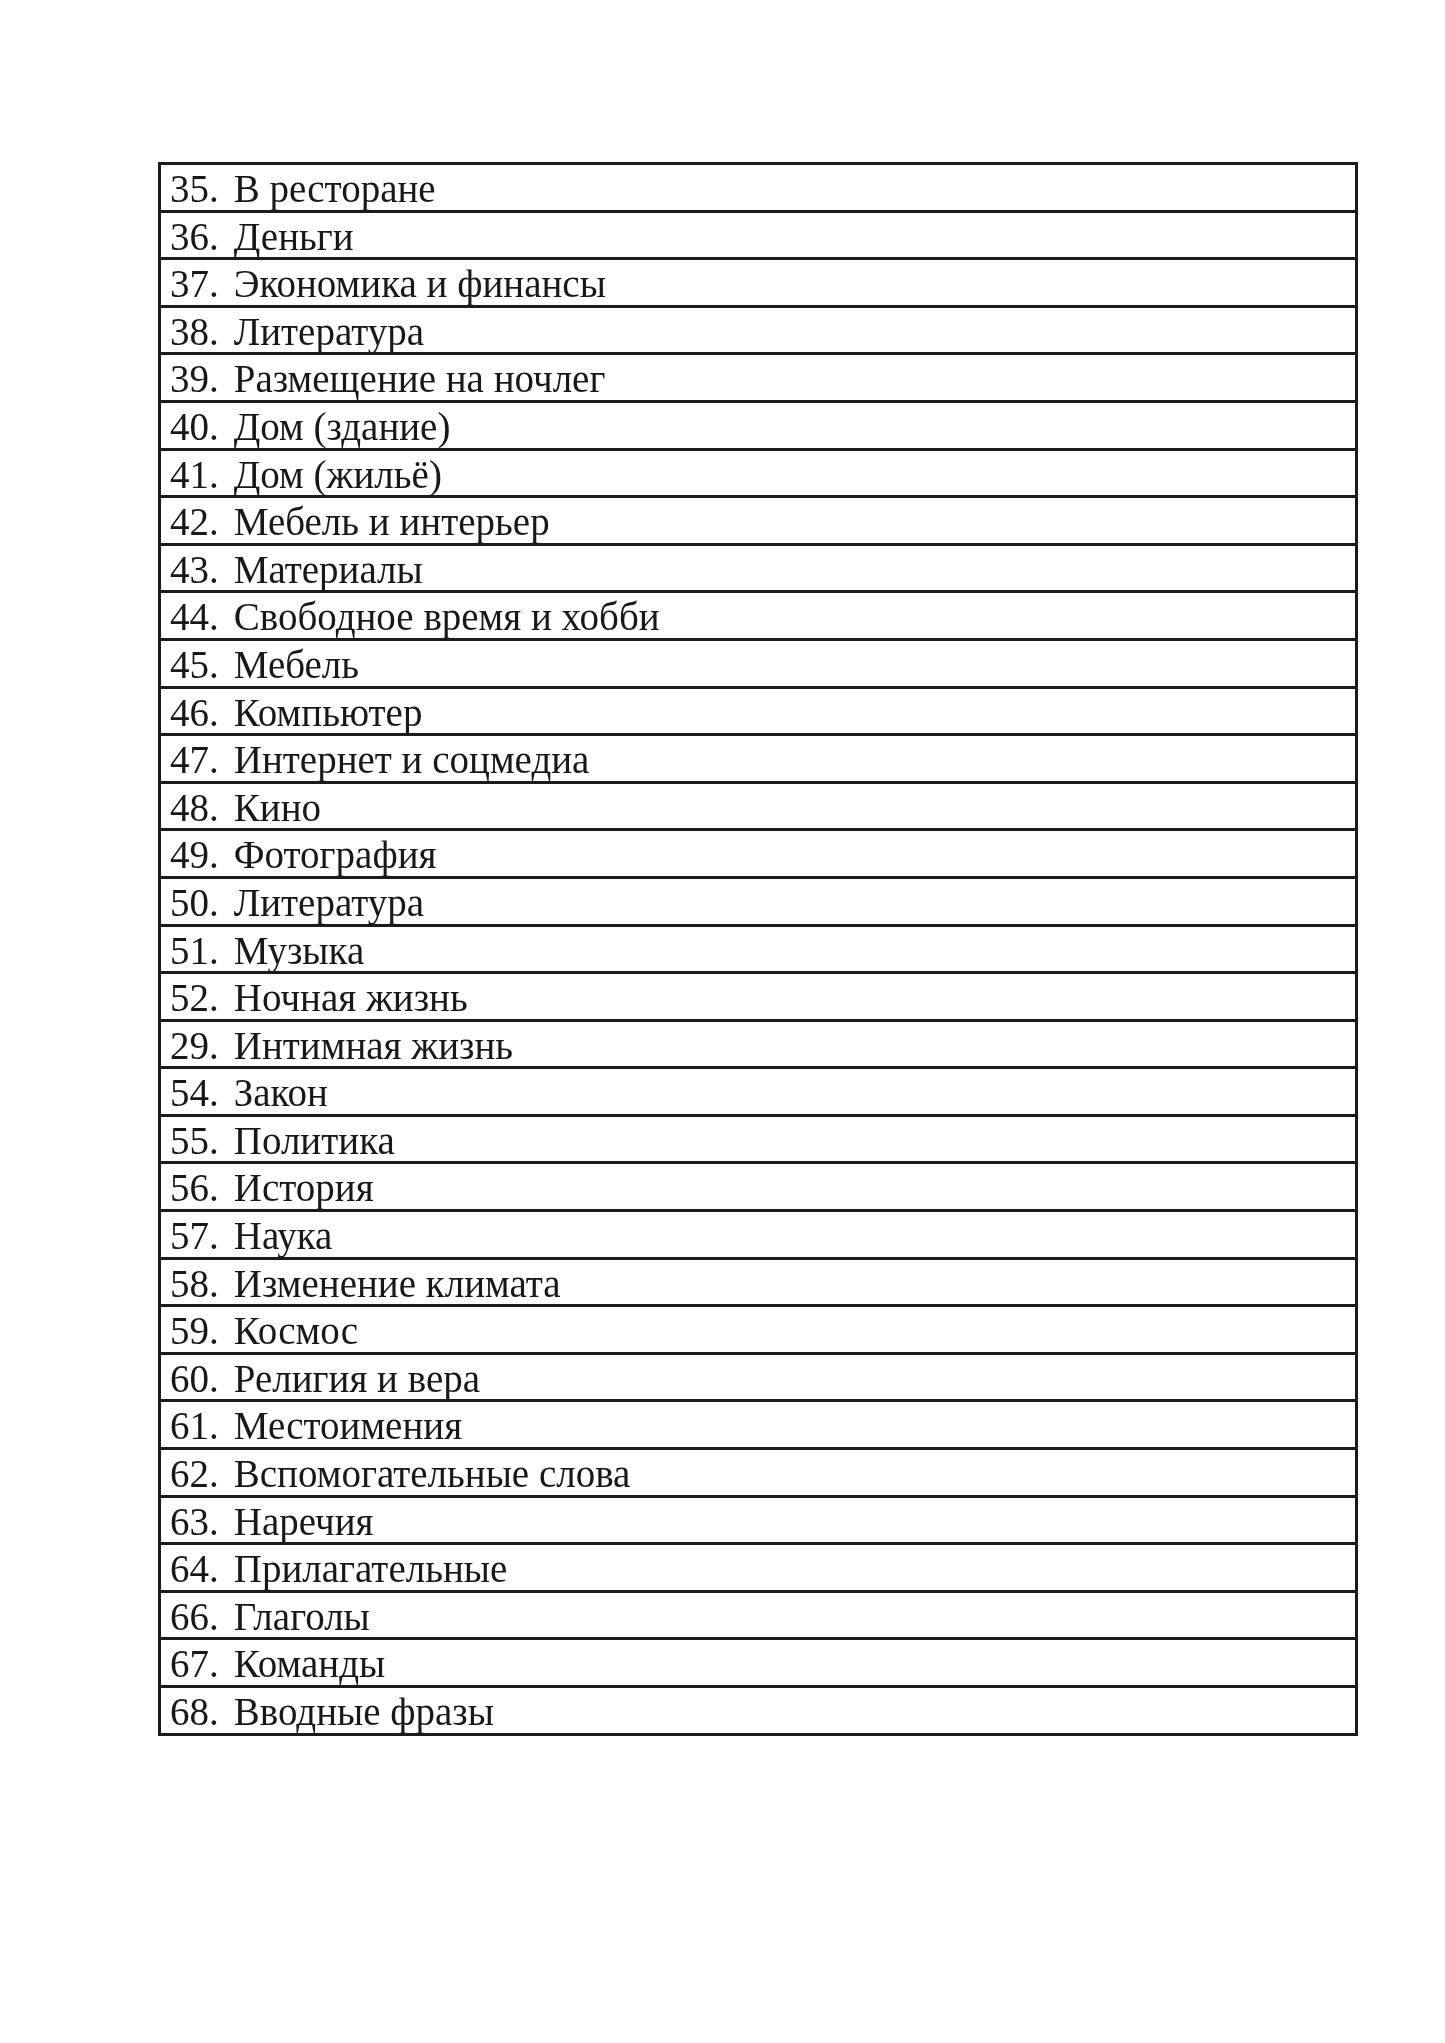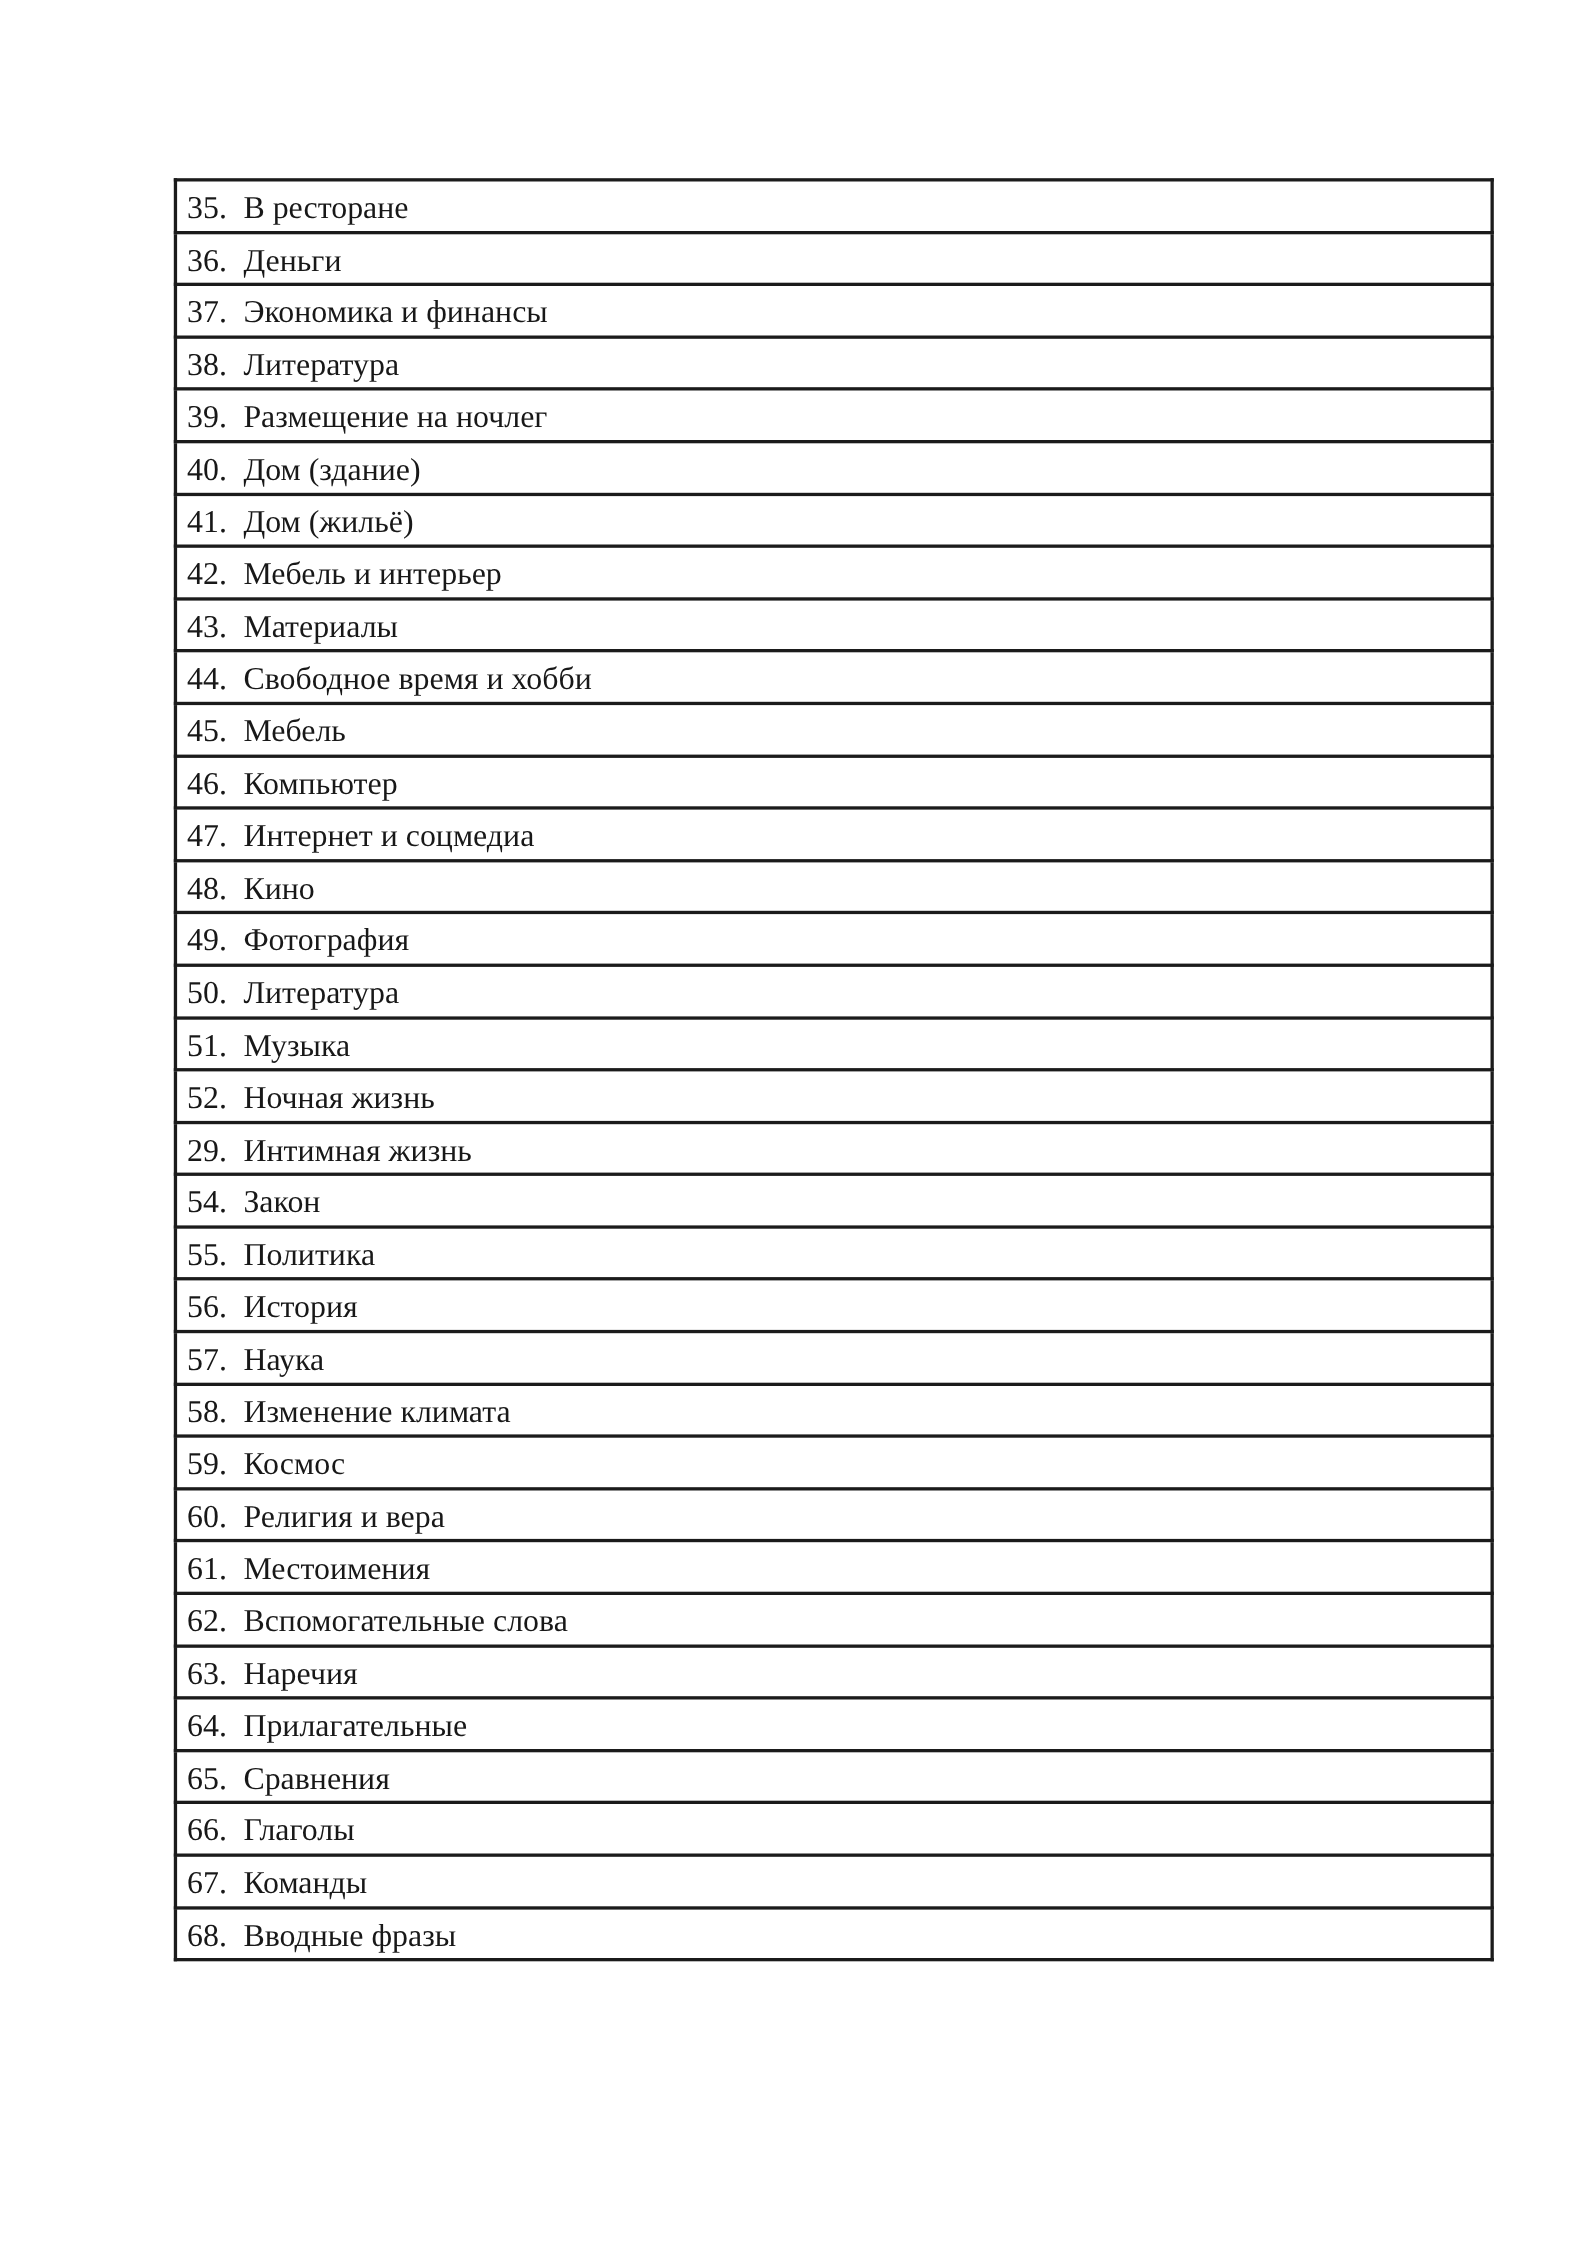--- a/index.html
+++ b/index.html
@@ -27,21 +27,21 @@
     top: 162px;
     width: 1197px;
     border-collapse: collapse;
     table-layout: fixed;
   }
   td.toc-entry {
     border: 3px solid var(--border-color);
     height: 44.6px;
     line-height: 44.6px;
     padding: 0 6px 0 9px;
-    font-size: 29px;
+    font-size: 39px;
     color: var(--text-color);
     white-space: nowrap;
     overflow: hidden;
     vertical-align: middle;
   }
   .entry-inner {
     position: relative;
     top: 2px;
     display: inline-block;
   }
@@ -232,25 +232,20 @@
       <span class="entry-inner"><span class="entry-num">63.</span><span class="entry-title">Наречия</span></span>
     </td>
   </tr>
 
   <tr>
     <td class="toc-entry">
       <span class="entry-inner"><span class="entry-num">64.</span><span class="entry-title">Прилагательные</span></span>
     </td>
   </tr>
 
-  <tr>
-    <td class="toc-entry">
-      <span class="entry-inner"><span class="entry-num">65.</span><span class="entry-title">Сравнения</span></span>
-    </td>
-  </tr>
 
   <tr>
     <td class="toc-entry">
       <span class="entry-inner"><span class="entry-num">66.</span><span class="entry-title">Глаголы</span></span>
     </td>
   </tr>
 
   <tr>
     <td class="toc-entry">
       <span class="entry-inner"><span class="entry-num">67.</span><span class="entry-title">Команды</span></span>

